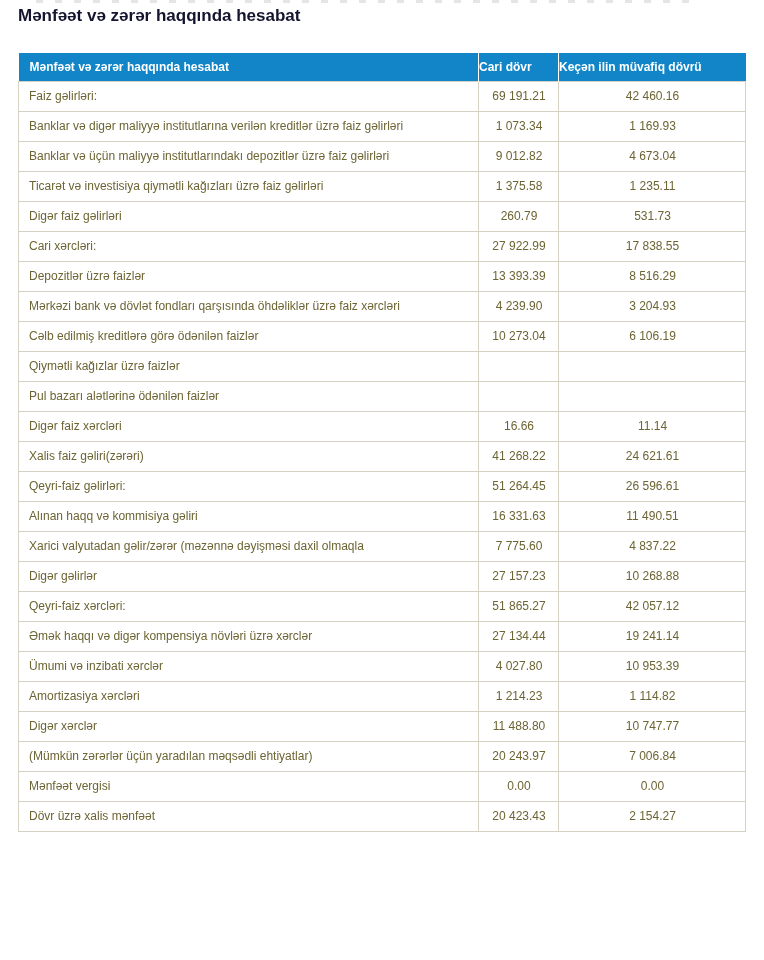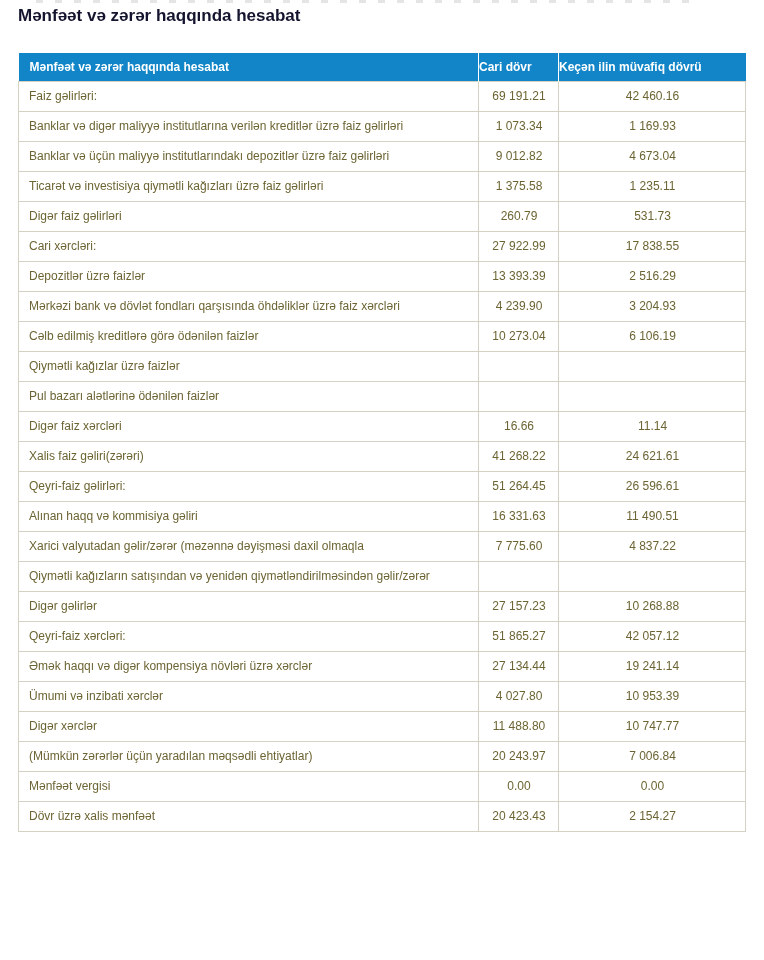--- a/index.html
+++ b/index.html
@@ -113,21 +113,21 @@
 
   <tr>
     <td class="label">Cari xərcləri:</td>
     <td class="num">27 922.99</td>
     <td class="num">17 838.55</td>
   </tr>
 
   <tr>
     <td class="label">Depozitlər üzrə faizlər</td>
     <td class="num">13 393.39</td>
-    <td class="num">2 516.29</td>
+    <td class="num">8 516.29</td>
   </tr>
 
   <tr>
     <td class="label">Mərkəzi bank və dövlət fondları qarşısında öhdəliklər üzrə faiz xərcləri</td>
     <td class="num">4 239.90</td>
     <td class="num">3 204.93</td>
   </tr>
 
   <tr>
     <td class="label">Cəlb edilmiş kreditlərə görə ödənilən faizlər</td>
@@ -170,25 +170,20 @@
     <td class="num">16 331.63</td>
     <td class="num">11 490.51</td>
   </tr>
 
   <tr>
     <td class="label">Xarici valyutadan gəlir/zərər (məzənnə dəyişməsi daxil olmaqla</td>
     <td class="num">7 775.60</td>
     <td class="num">4 837.22</td>
   </tr>
 
-  <tr>
-    <td class="label">Qiymətli kağızların satışından və yenidən qiymətləndirilməsindən gəlir/zərər</td>
-    <td class="num"></td>
-    <td class="num"></td>
-  </tr>
 
   <tr>
     <td class="label">Digər gəlirlər</td>
     <td class="num">27 157.23</td>
     <td class="num">10 268.88</td>
   </tr>
 
   <tr>
     <td class="label">Qeyri-faiz xərcləri:</td>
     <td class="num">51 865.27</td>
@@ -200,20 +195,25 @@
     <td class="num">27 134.44</td>
     <td class="num">19 241.14</td>
   </tr>
 
   <tr>
     <td class="label">Ümumi və inzibati xərclər</td>
     <td class="num">4 027.80</td>
     <td class="num">10 953.39</td>
   </tr>
 
+  <tr>
+    <td class="label">Amortizasiya xərcləri</td>
+    <td class="num">1 214.23</td>
+    <td class="num">1 114.82</td>
+  </tr>
 
   <tr>
     <td class="label">Digər xərclər</td>
     <td class="num">11 488.80</td>
     <td class="num">10 747.77</td>
   </tr>
 
   <tr>
     <td class="label">(Mümkün zərərlər üçün yaradılan məqsədli ehtiyatlar)</td>
     <td class="num">20 243.97</td>

